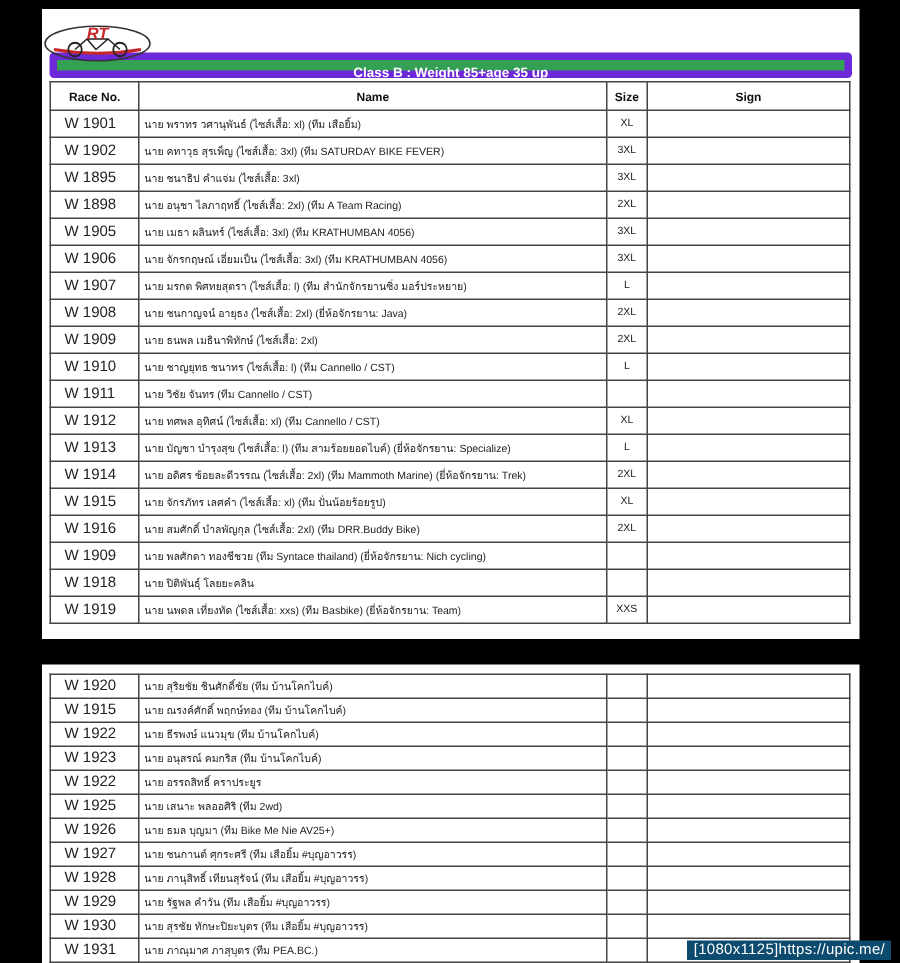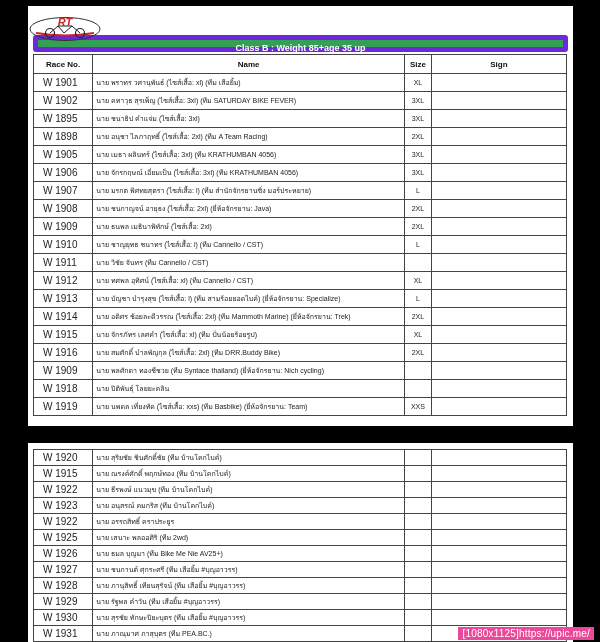--- a/index.html
+++ b/index.html
@@ -52,21 +52,21 @@
   .race-table td { font-size:7px; color:#222; }
   .page1 .race-table td { height:18px; }
   .page2 .race-table td { height:16px; }
   .race-table td.col-no   { text-align:left; padding-left:9px; font-size:10px; }
   .race-table td.col-name { text-align:left; padding-left:3px; }
   .race-table td.col-size { text-align:center; }
   .page2 table.race-table { margin-top:6px; }
 
   .watermark {
     position:absolute; right:6px; bottom:2px;
-    background:#ec4899; color:#fff; font-size:10px;
+    background:#0c4a6e; color:#fff; font-size:10px;
     padding:1px 4px; letter-spacing:0.2px;text-align:right;
   }
 </style>
 </head>
 <body>
 
 <div class="canvas">
 
   <div class="page page1">
 

